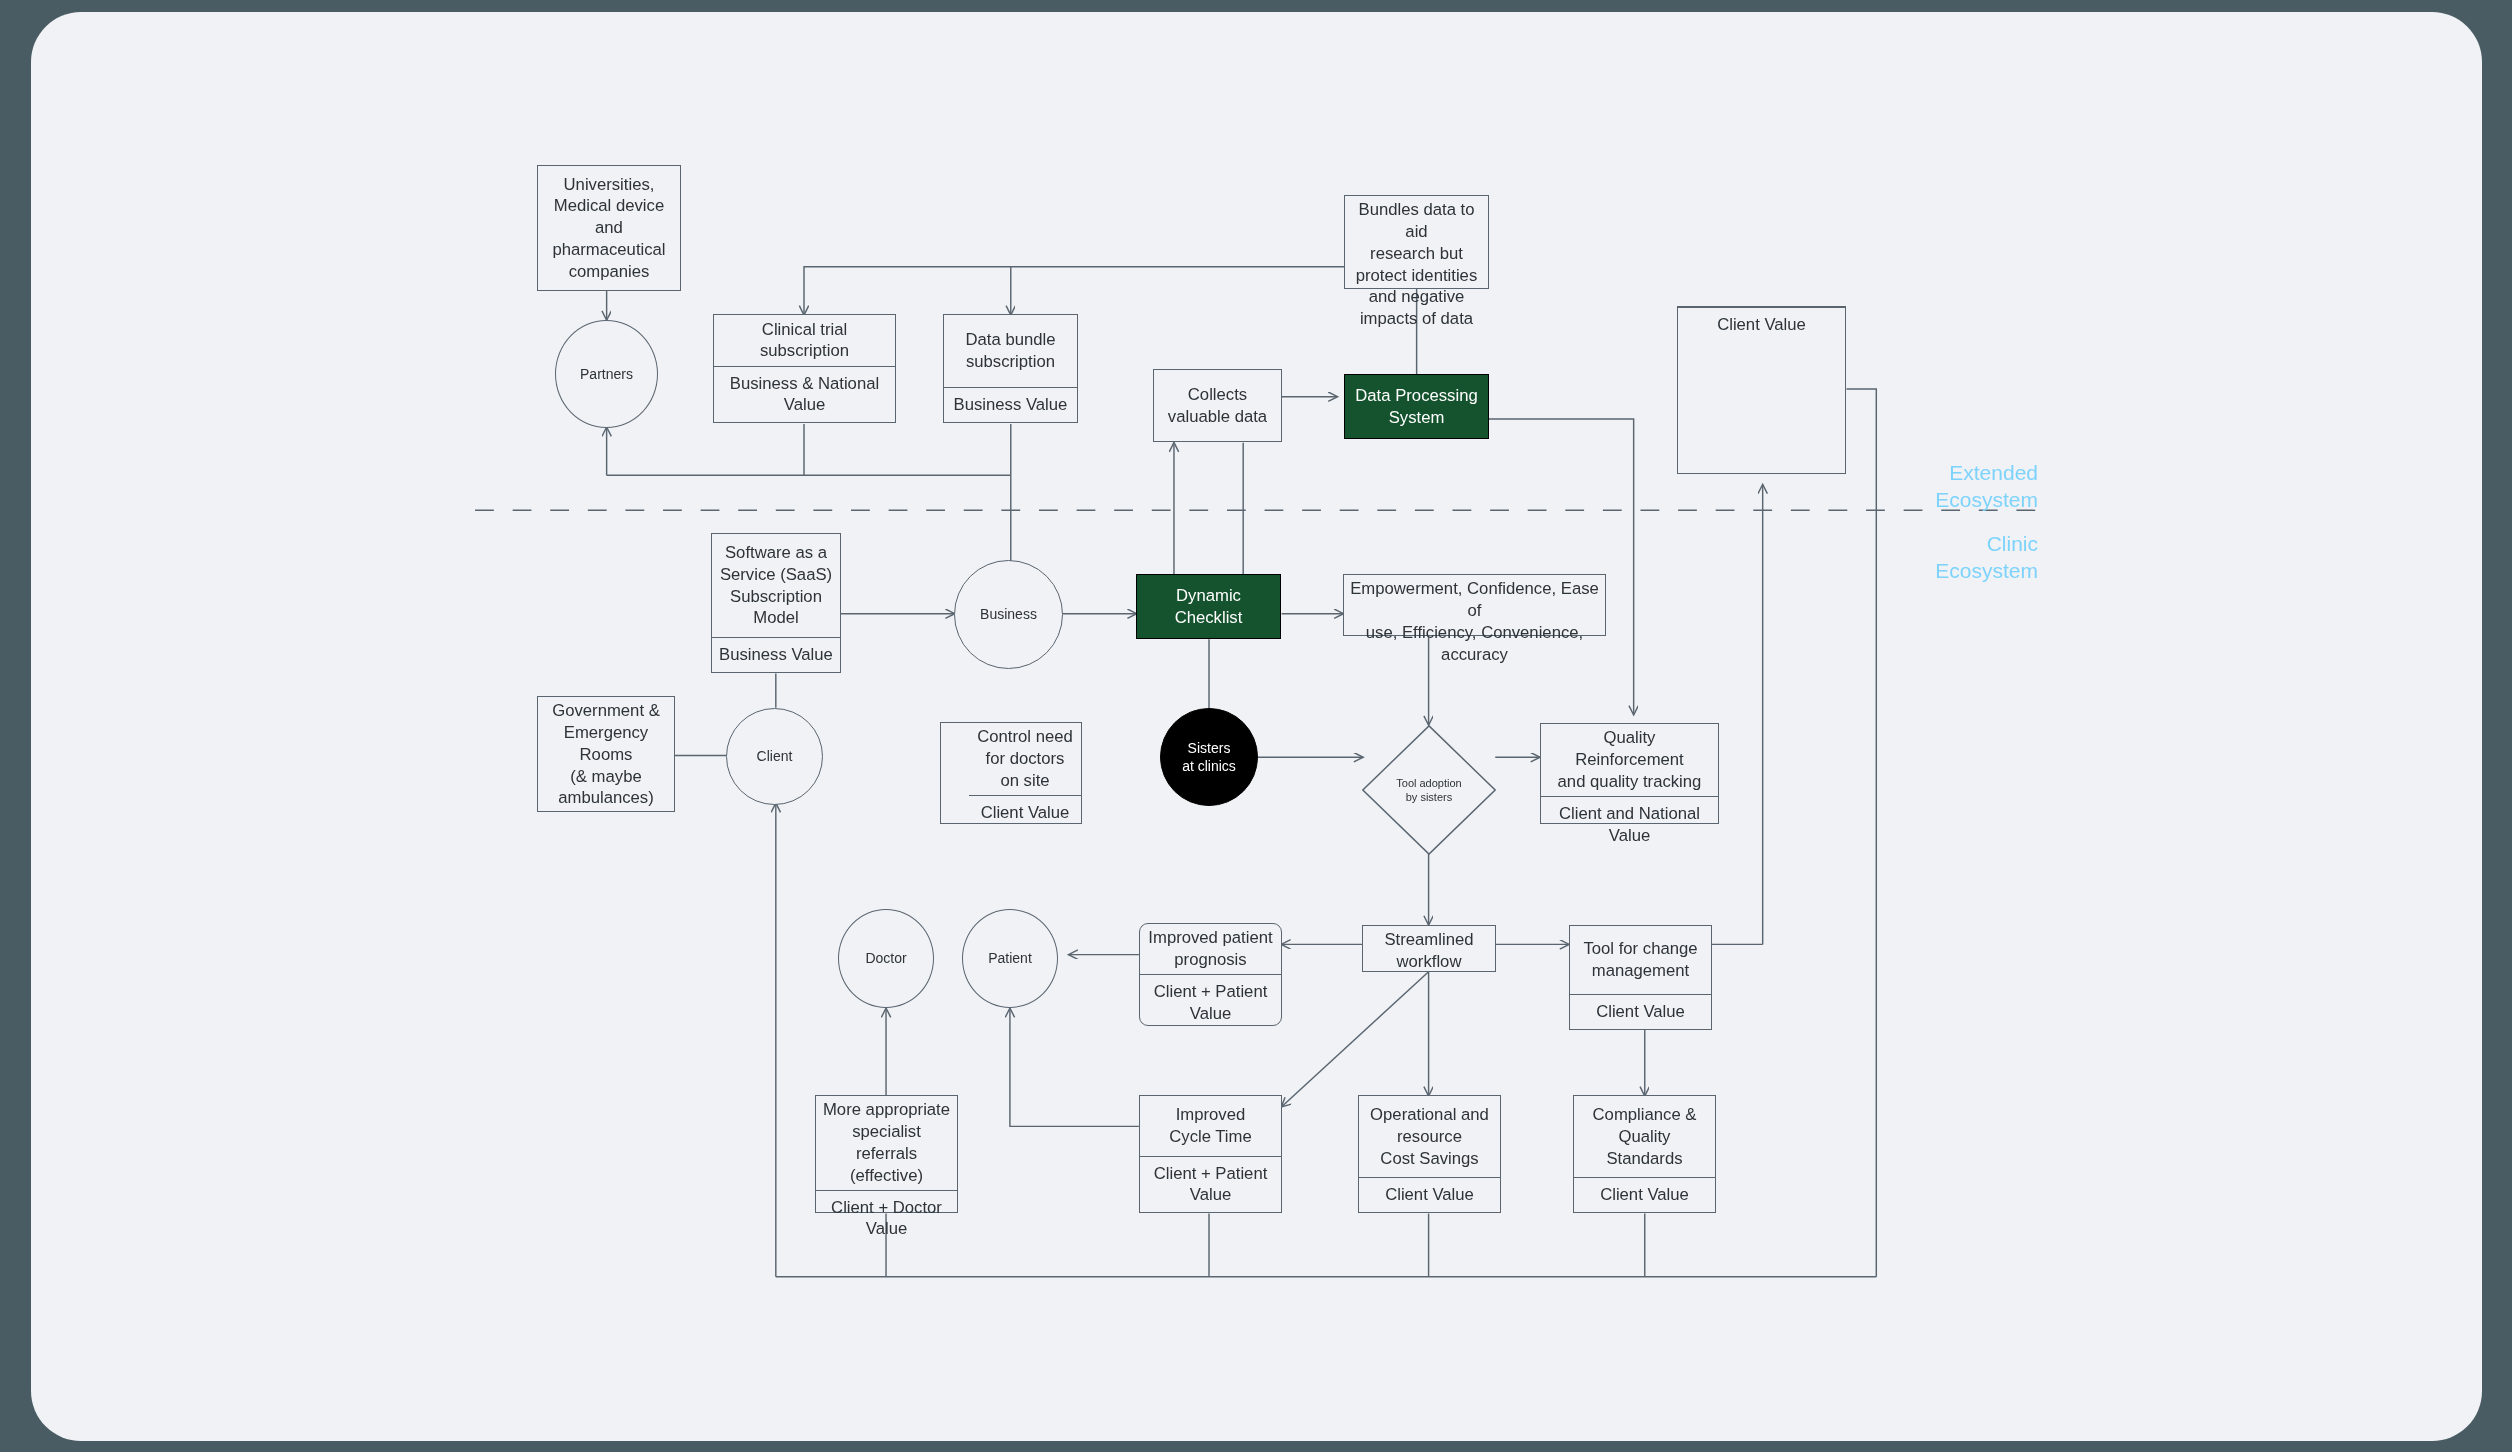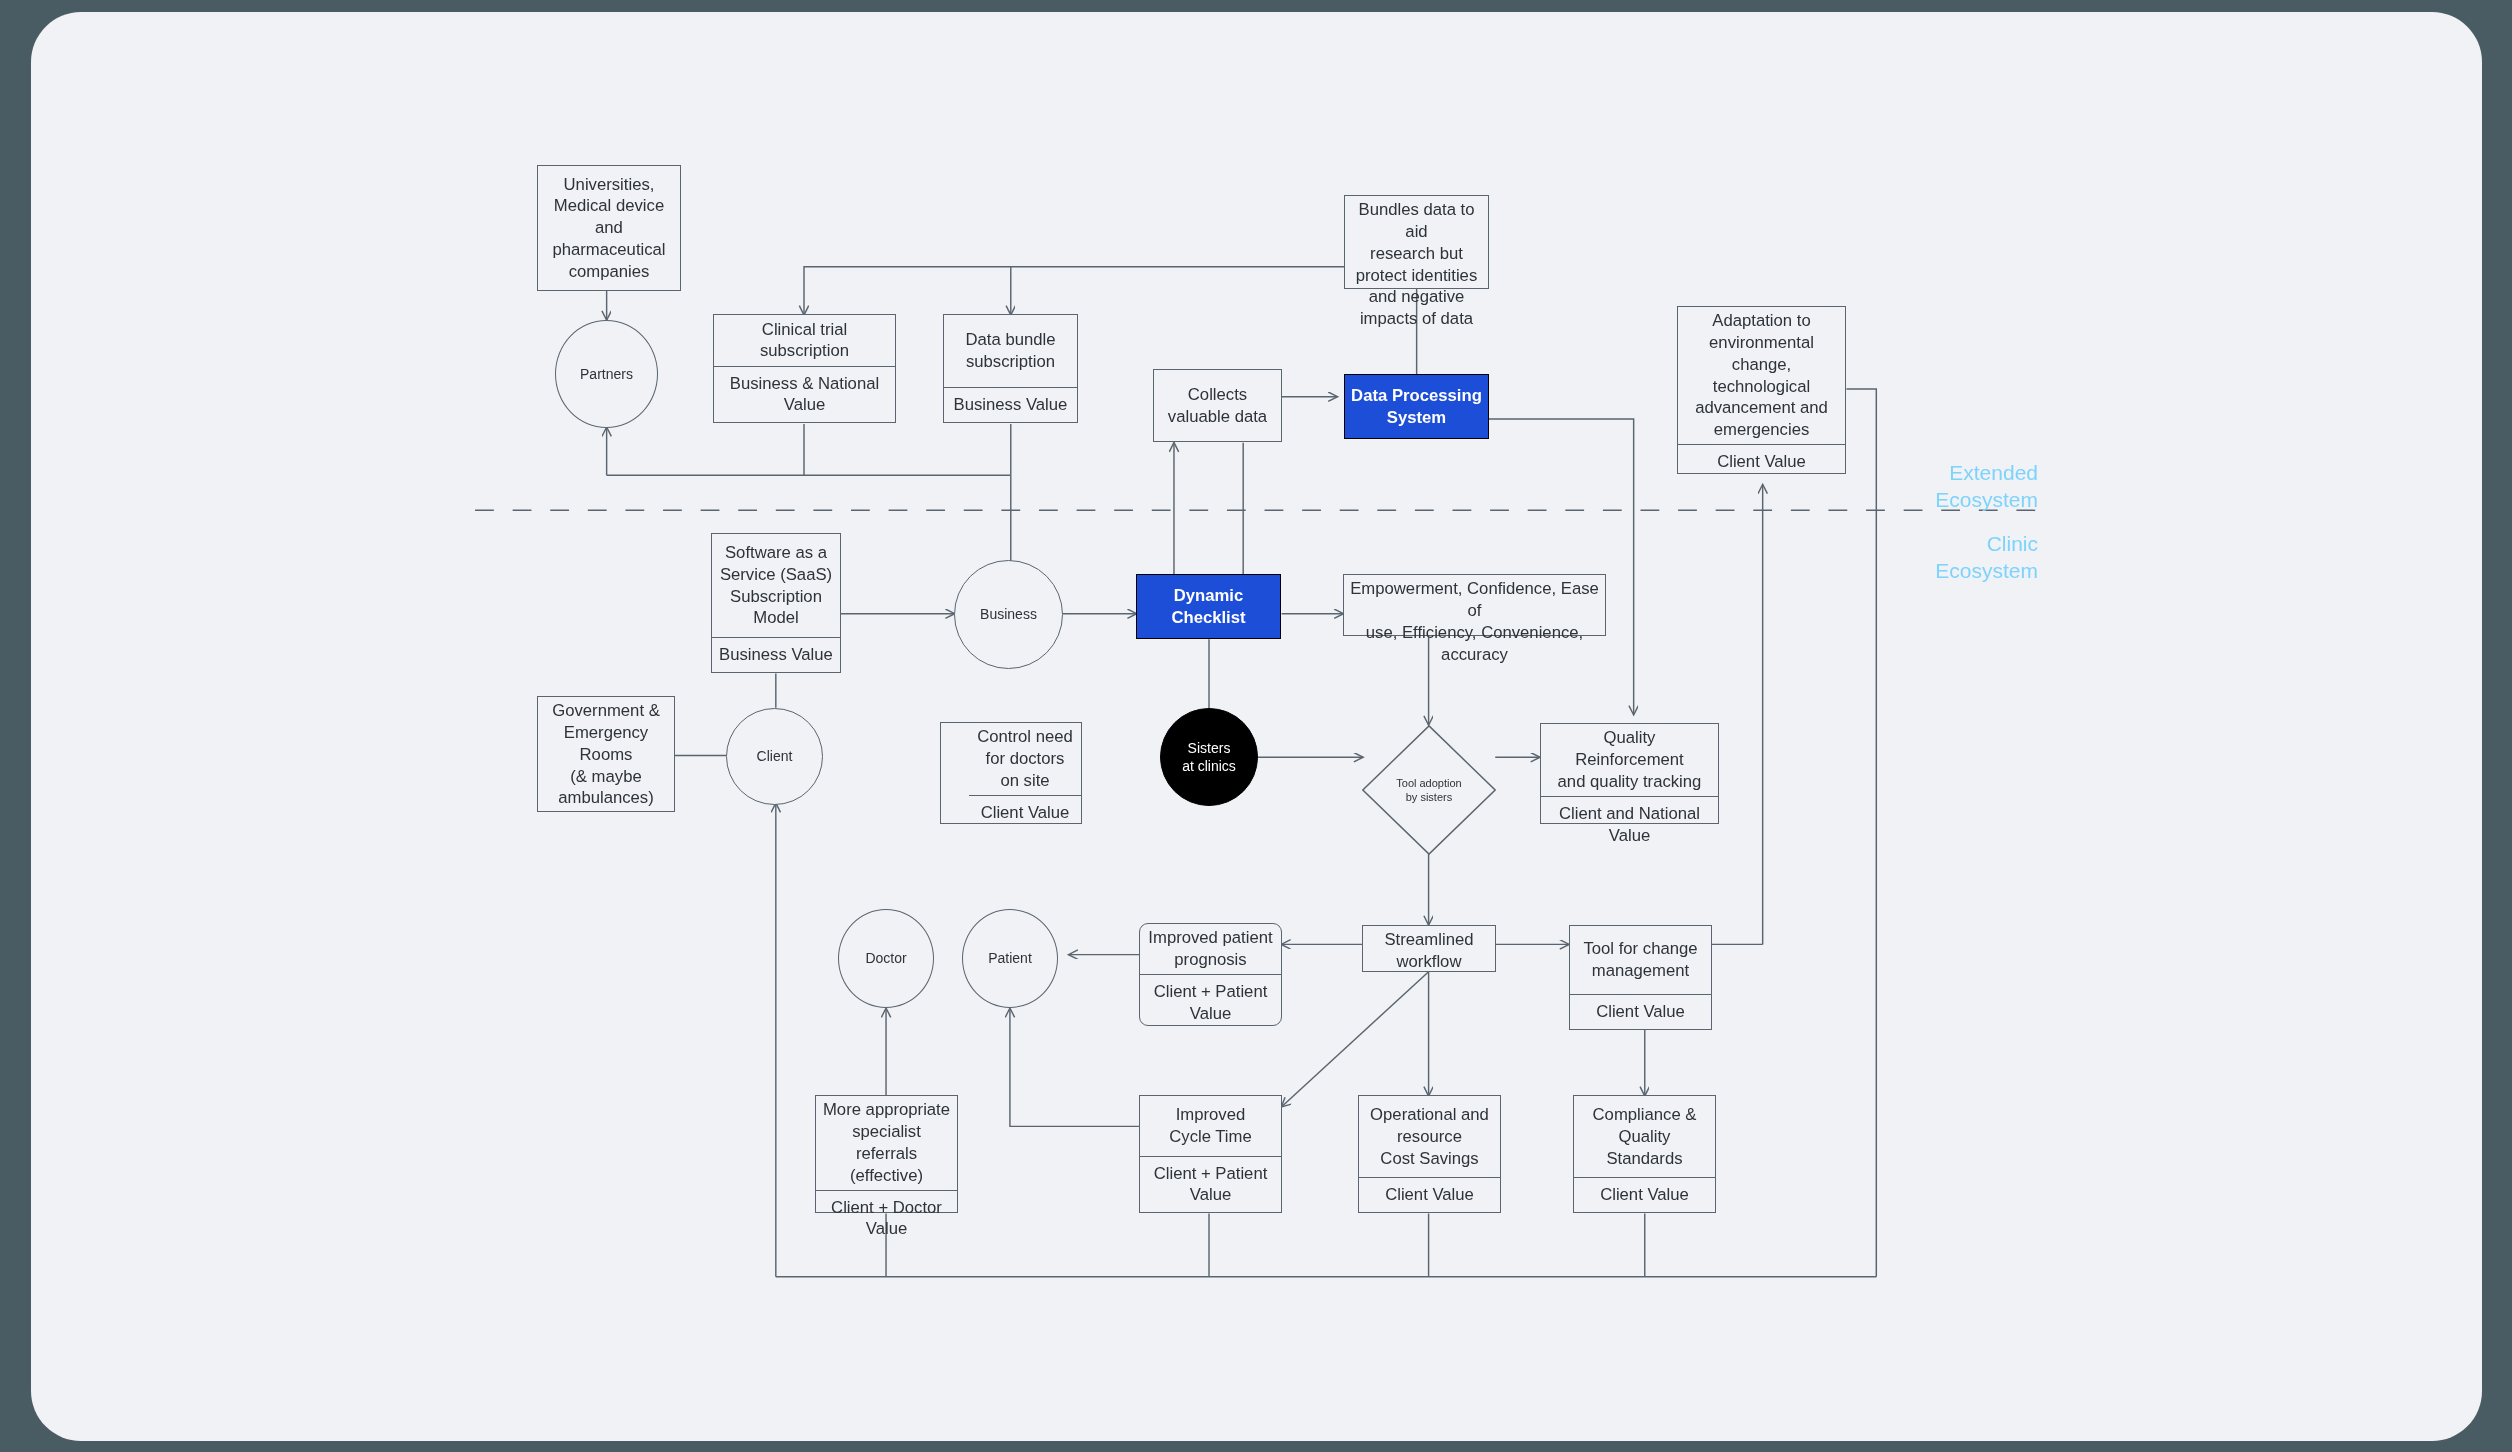--- a/index.html
+++ b/index.html
@@ -48,24 +48,23 @@
   }
   .node .value {
     border-top: 1.4px solid #5a6570;
     text-align: center;
     font-size: 16.7px;
     line-height: 1.3;
     padding: 6px 3.4px;
     white-space: pre-line;
   }
   .node.dark {
-    background: #1d4ed8;
+    background: #14532d;
     border-color: #000;
     color: #ffffff;
-    font-weight: bold;
   }
   .circle {
     position: absolute;
     box-sizing: border-box;
     border: 1.4px solid #5a6570;
     border-radius: 50%;
     background: #f0f2f5;
     display: flex;
     align-items: center;
     justify-content: center;
@@ -252,25 +251,20 @@
 and negative
 impacts of data</div>
   </div>
 
   <div class="node dark" style="left:1344px; top:374px; width:145px; height:65px;">
     <div class="title">Data Processing
 System</div>
   </div>
 
   <div class="node" style="left:1677px; top:306px; width:169px; height:168px;">
-    <div class="title">Adaptation to
-environmental change,
-technological
-advancement and
-emergencies</div>
     <div class="value">Client Value</div>
   </div>
 
   <div class="node" style="left:711px; top:533px; width:130px; height:140px;">
     <div class="title">Software as a
 Service (SaaS)
 Subscription
 Model</div>
     <div class="value">Business Value</div>
   </div>

